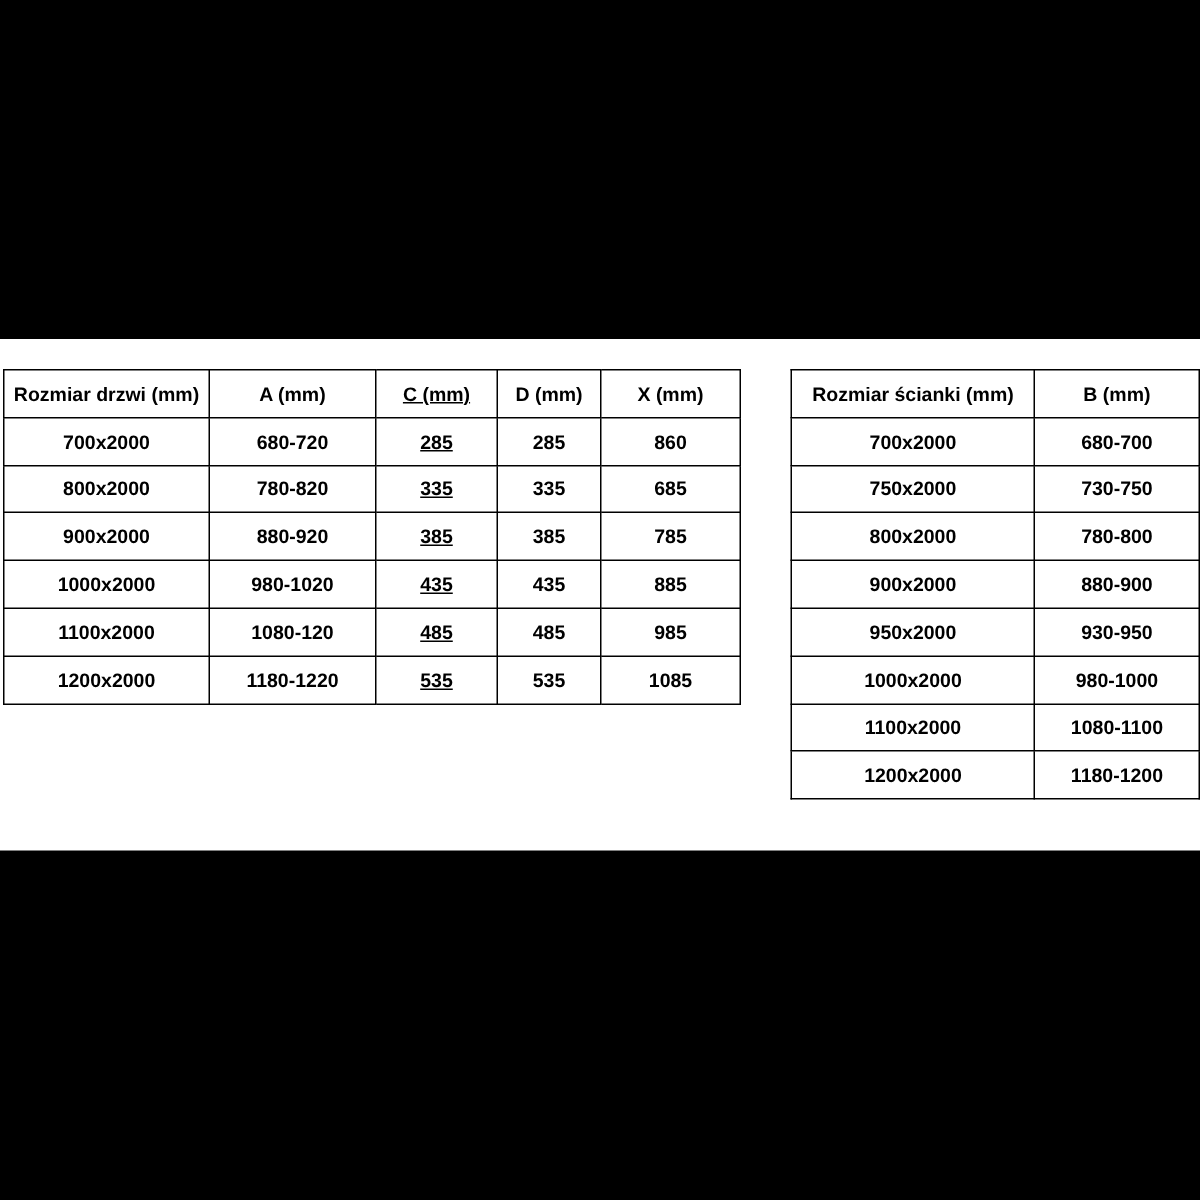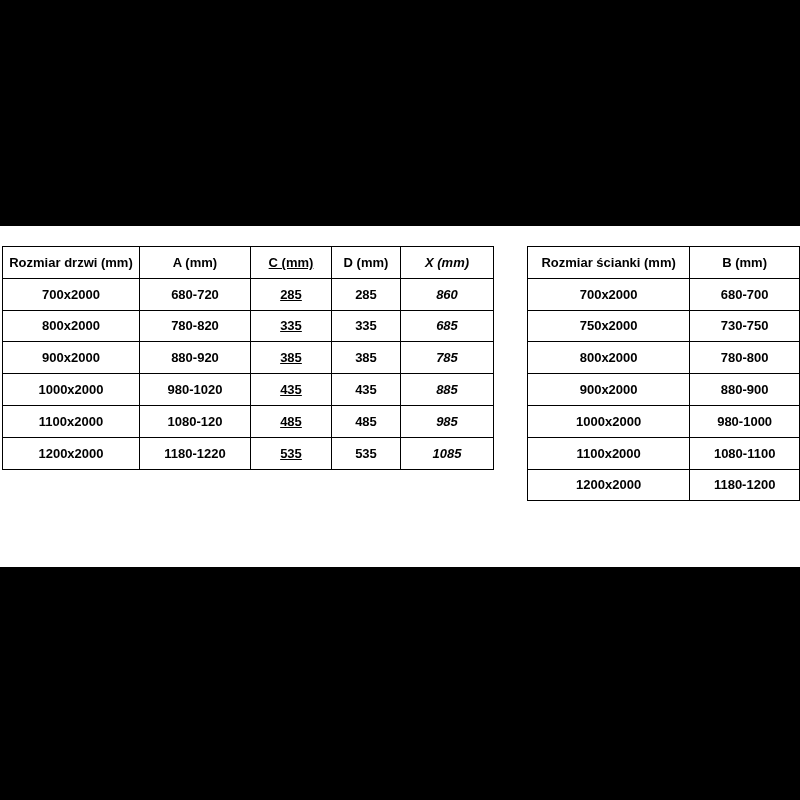--- a/index.html
+++ b/index.html
@@ -55,21 +55,21 @@
   
   #doors-table {
     position: absolute;
     left: 2px;
     top: 20px;
   }
   #doors-table .c0 { width: 136px; }
   #doors-table .c1 { width: 110px; }
   #doors-table .c2 { width: 80px; text-decoration: underline; }
   #doors-table .c3 { width: 68px; }
-  #doors-table .c4 { width: 92px; font-style: italic; }
+  #doors-table .c4 { width: 92px; }
 
   
   #wall-table {
     position: absolute;
     left: 527px;
     top: 20px;
   }
   #wall-table .c0 { width: 162px; }
   #wall-table .c1 { width: 110px; }
 </style>
@@ -153,20 +153,24 @@
         </tr>
         <tr>
           <td class="c0">800x2000</td>
           <td class="c1">780-800</td>
         </tr>
         <tr>
           <td class="c0">900x2000</td>
           <td class="c1">880-900</td>
         </tr>
         <tr>
+          <td class="c0">950x2000</td>
+          <td class="c1">930-950</td>
+        </tr>
+        <tr>
           <td class="c0">1000x2000</td>
           <td class="c1">980-1000</td>
         </tr>
         <tr>
           <td class="c0">1100x2000</td>
           <td class="c1">1080-1100</td>
         </tr>
         <tr>
           <td class="c0">1200x2000</td>
           <td class="c1">1180-1200</td>

